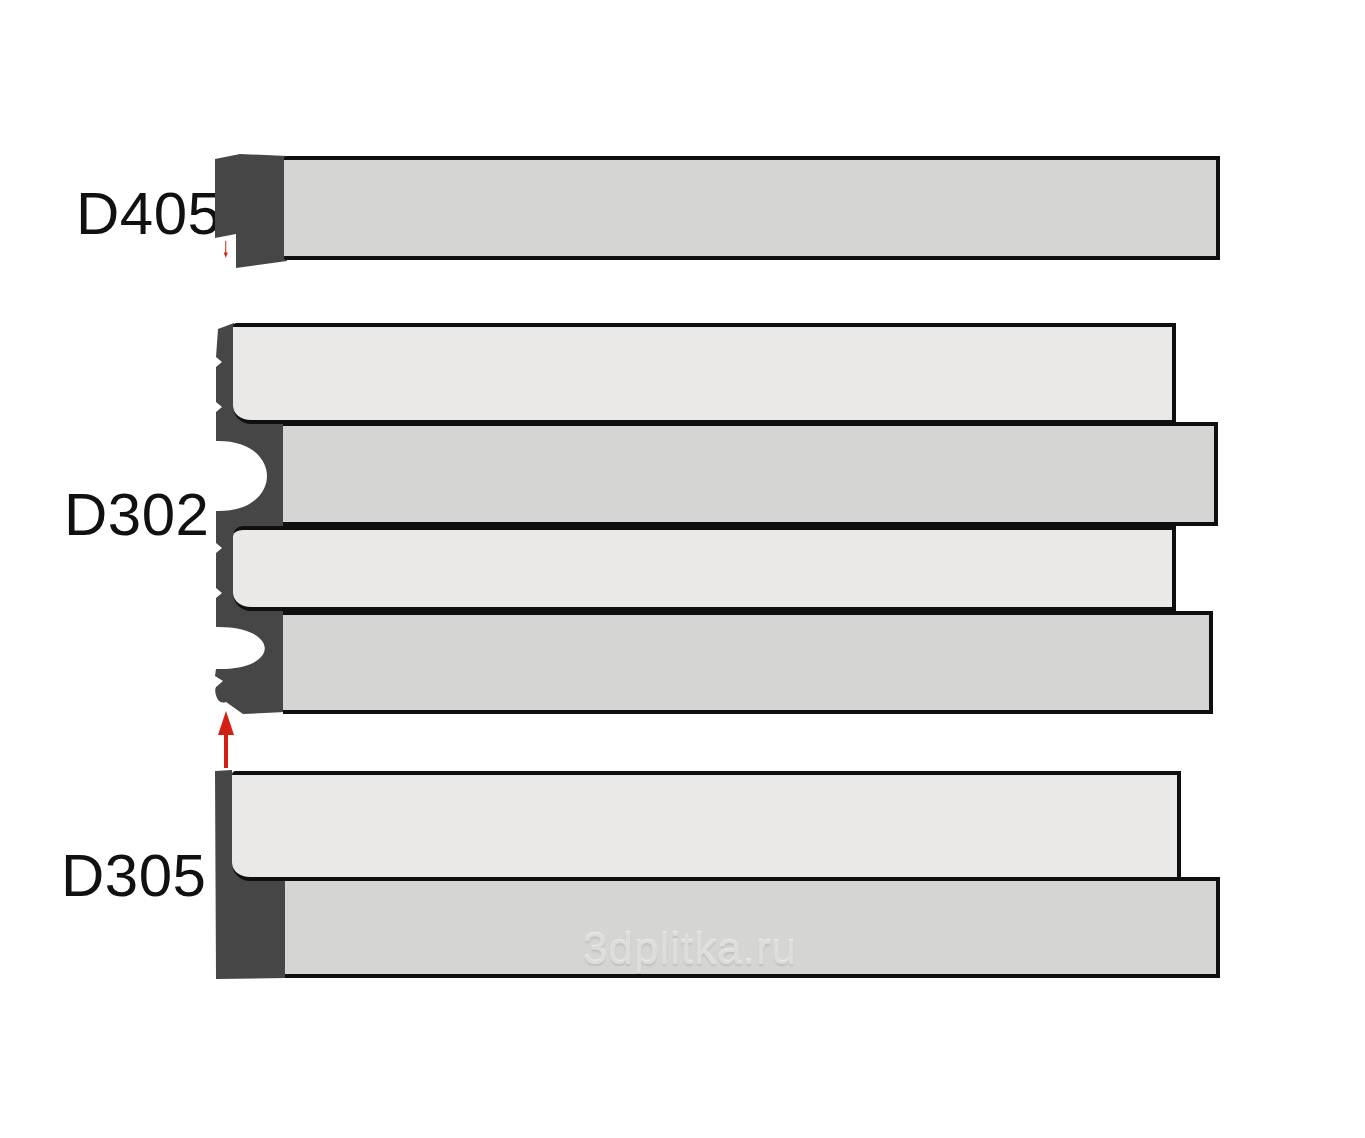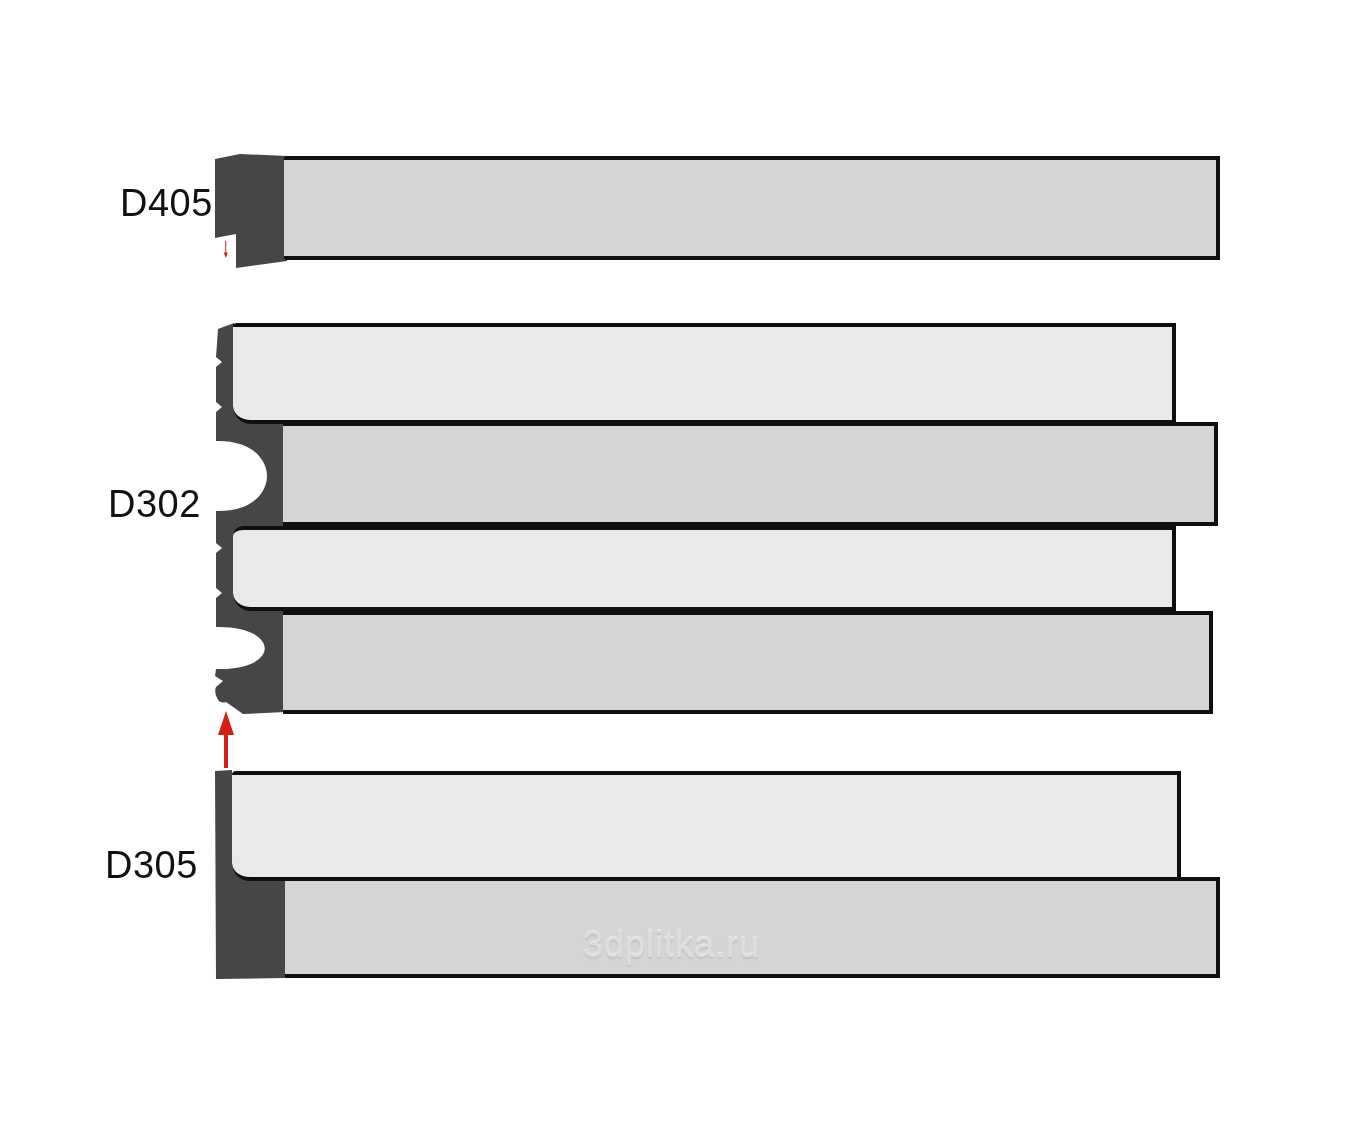--- a/index.html
+++ b/index.html
@@ -15,43 +15,42 @@
   html,body{margin:0;padding:0;background:var(--page-bg);}
   .canvas{
     position:relative;
     width:1365px;height:1138px;
     background:var(--page-bg);
     overflow:hidden;
     font-family:"Liberation Sans","DejaVu Sans",sans-serif;
   }
   .section-label{
     position:absolute;
-    font-size:38px;
+    font-size:60px;
     line-height:1;
     color:var(--label);
     letter-spacing:0.5px;
     white-space:nowrap;
-    margin-left:44px;
   }
   .panel{
     position:absolute;
     box-sizing:border-box;
     border:4px solid var(--outline);
     border-left:none;
   }
   .panel.light{background:var(--panel-light);}
   .panel.dark{background:var(--panel-dark);}
   .shape{position:absolute;}
   .shape path{fill:var(--profile);stroke:none;}
   .arrow line{stroke:var(--arrow);stroke-width:4;}
   .arrow polygon{fill:var(--arrow);stroke:none;}
   .watermark{
     position:absolute;
     left:583px;top:925px;
-    font-size:36px;
+    font-size:44px;
     line-height:1.1;
     letter-spacing:1px;
     color:var(--watermark);
     text-shadow:0 2px 2px rgba(0,0,0,0.10), 0 -1px 1px rgba(255,255,255,0.65);
     white-space:nowrap;
     text-align:center;
   }
   
   .r-bl{border-radius:4px 0 0 18px;}
   .r-tl-bl{border-radius:10px 0 0 18px;}

